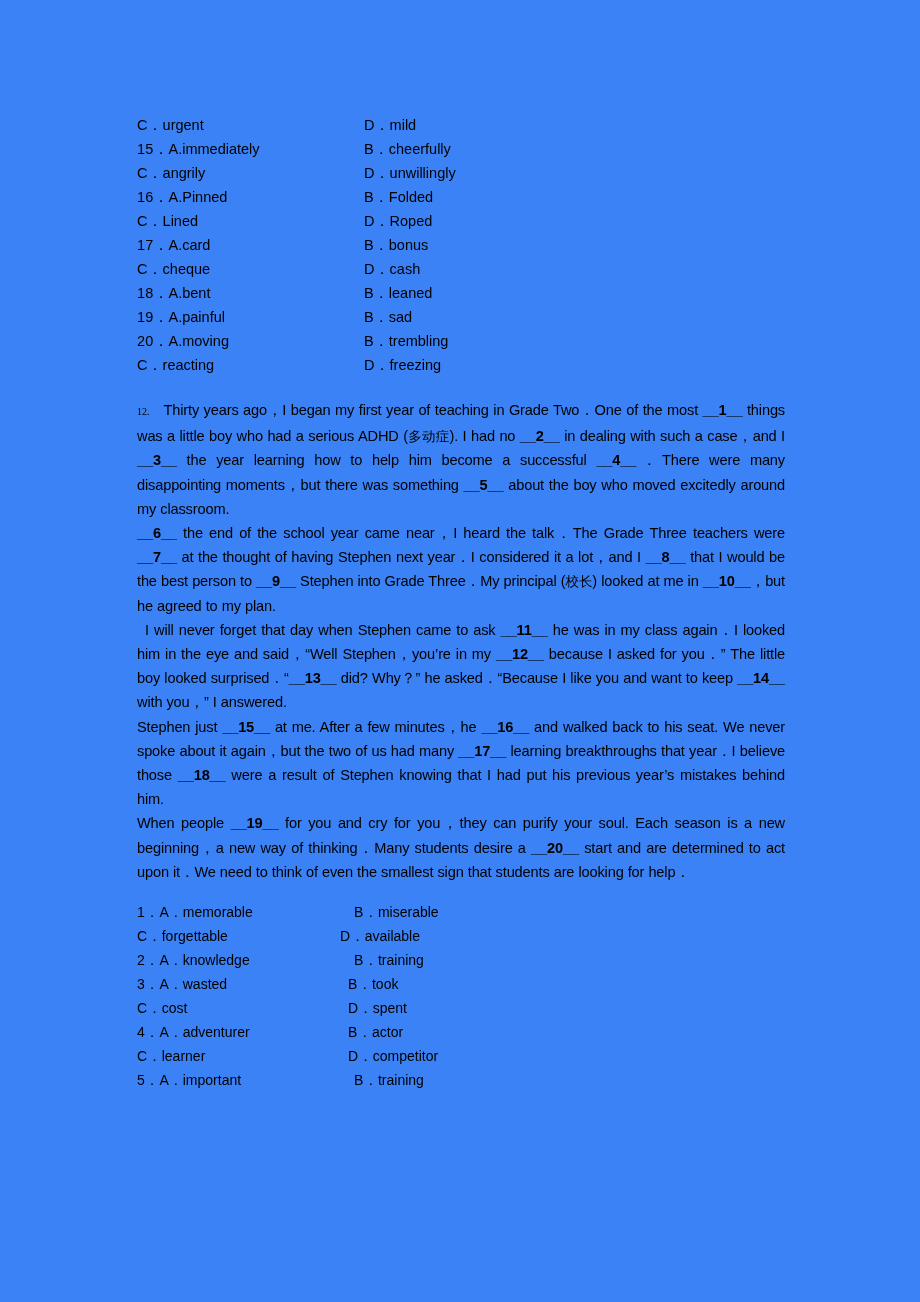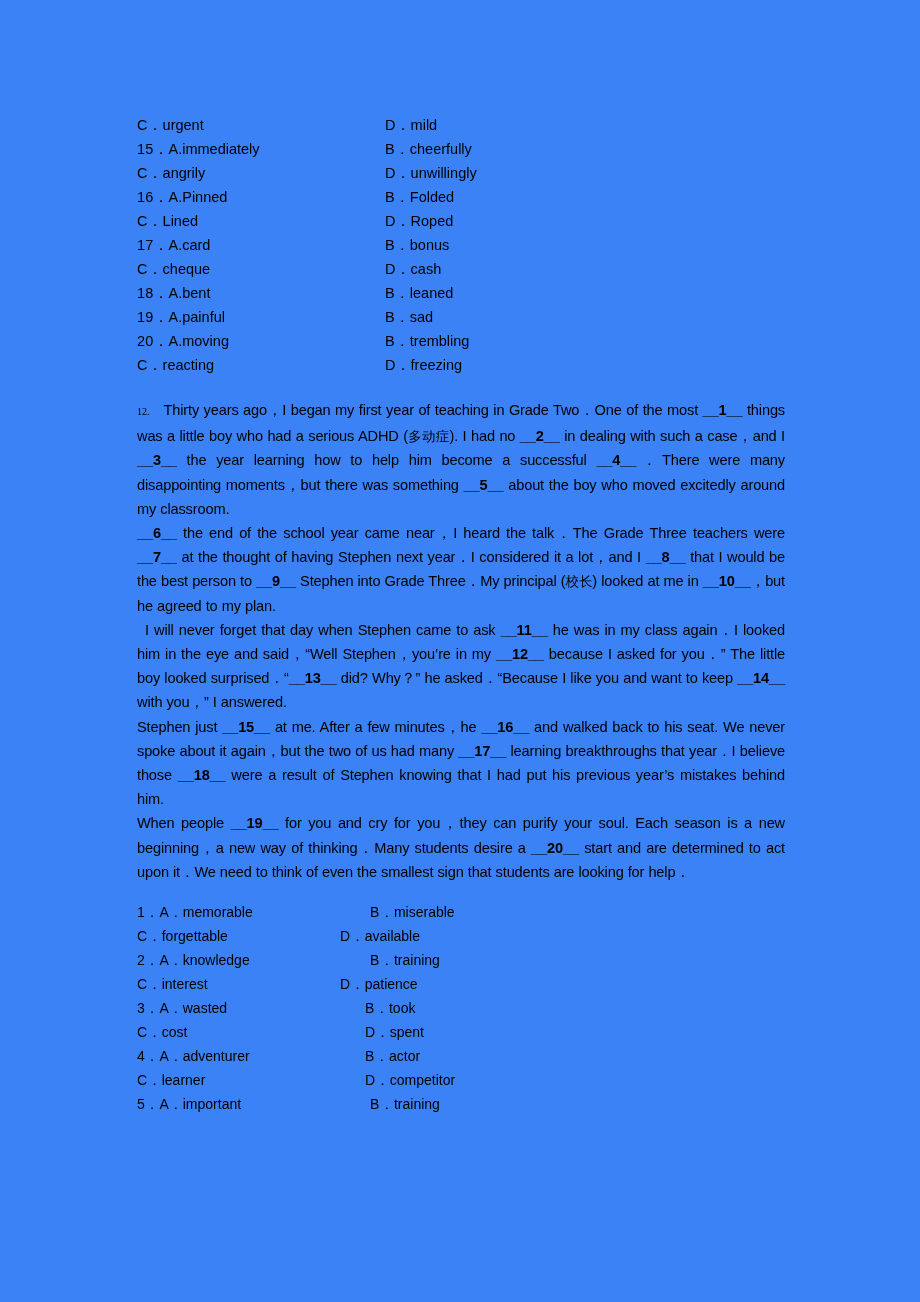--- a/index.html
+++ b/index.html
@@ -43,24 +43,24 @@
   }
   .opt-left {
     position: absolute;
     left: 0;
     top: 0;
   }
   .opt-right {
     position: absolute;
     top: 0;
   }
-  .opt-right.c-top   { left: 248px; }
-  .opt-right.c-b1    { left: 233px; }
+  .opt-right.c-top   { left: 227px; }
+  .opt-right.c-b1    { left: 217px; }
   .opt-right.c-d1    { left: 203px; }
-  .opt-right.c-b2    { left: 228px; text-align: right; }
+  .opt-right.c-b2    { left: 211px; text-align: right; }
 
   .tag { letter-spacing: 0.3px; }
 
   
   .passage {
     margin-top: 21px;
     font-size: 14.6px;
     line-height: 24.2px;
     text-align: justify;
     text-justify: inter-word;
@@ -174,24 +174,20 @@
         </div>
         <div class="opt-row-b">
           <span class="opt-left"><span class="tag">C．</span><span>forgettable</span></span>
           <span class="opt-right c-d1"><span class="tag">D．</span><span>available</span></span>
         </div>
         <div class="opt-row-b">
           <span class="opt-left"><span class="tag">2．</span><span>A．knowledge</span></span>
           <span class="opt-right c-b1"><span class="tag">B．</span><span>training</span></span>
         </div>
         <div class="opt-row-b">
-          <span class="opt-left"><span class="tag">C．</span><span>interest</span></span>
-          <span class="opt-right c-d1"><span class="tag">D．</span><span>patience</span></span>
-        </div>
-        <div class="opt-row-b">
           <span class="opt-left"><span class="tag">3．</span><span>A．wasted</span></span>
           <span class="opt-right c-b2"><span class="tag">B．</span><span>took</span></span>
         </div>
         <div class="opt-row-b">
           <span class="opt-left"><span class="tag">C．</span><span>cost</span></span>
           <span class="opt-right c-b2"><span class="tag">D．</span><span>spent</span></span>
         </div>
         <div class="opt-row-b">
           <span class="opt-left"><span class="tag">4．</span><span>A．adventurer</span></span>
           <span class="opt-right c-b2"><span class="tag">B．</span><span>actor</span></span>

